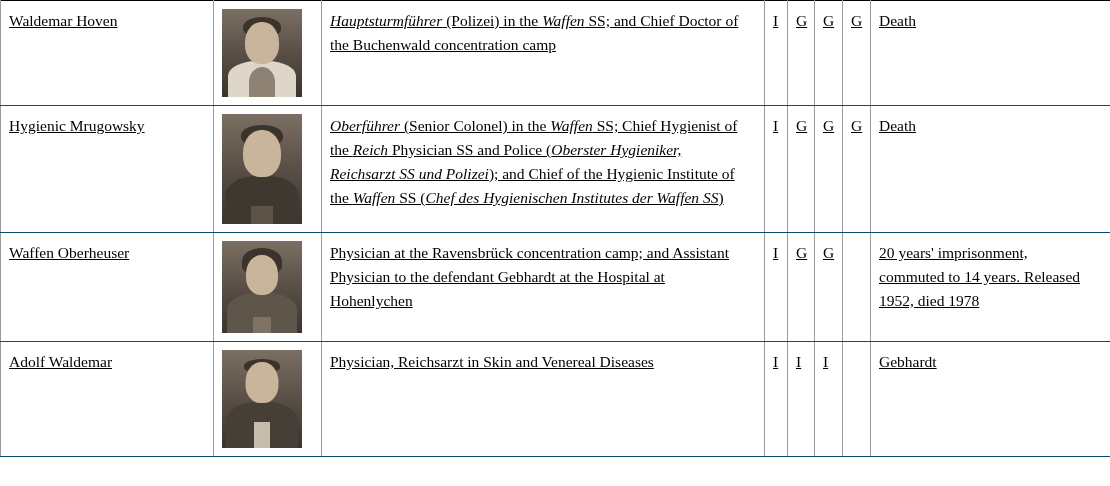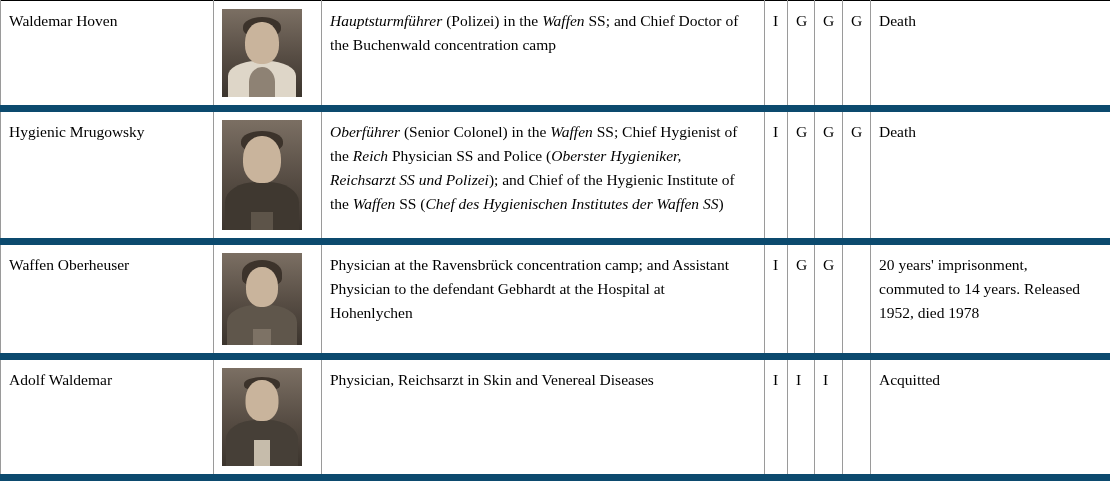--- a/index.html
+++ b/index.html
@@ -18,26 +18,27 @@
     overflow: hidden;
     background: #ffffff;
   }
   table.defendants {
     border-collapse: collapse;
     width: 1110px;
     table-layout: fixed;
     border-top: 1px solid #000000;
   }
   table.defendants td {
-    border-bottom: 7px solid #0c4a6e;
+    border-bottom: 1px solid #0c4a6e;
     border-right: 1px solid #9a9a9a;
     vertical-align: top;
     padding: 8px 20px 8px 8px;
     font-size: 15.5px;
     line-height: 1.55;
+    text-decoration: underline;
   }
   table.defendants td.first {
     border-left: 1px solid #9a9a9a;
   }
   col.c-name     { width: 213px; }
   col.c-photo    { width: 108px; }
   col.c-role     { width: 443px; }
   col.c-count1   { width: 23px; }
   col.c-count2   { width: 27px; }
   col.c-count3   { width: 28px; }
@@ -229,18 +230,18 @@
             <span class="head"></span>
           </div>
         </td>
         <td class="role">
           <span>Physician, Reichsarzt in Skin and Venereal Diseases</span>
         </td>
         <td class="count">I</td>
         <td class="count">I</td>
         <td class="count">I</td>
         <td class="count"></td>
-        <td class="verdict">Acquitted</td>
+        <td class="verdict">Gebhardt</td>
       </tr>
 
     </tbody>
   </table>
 </div>
 
 </body></html>

